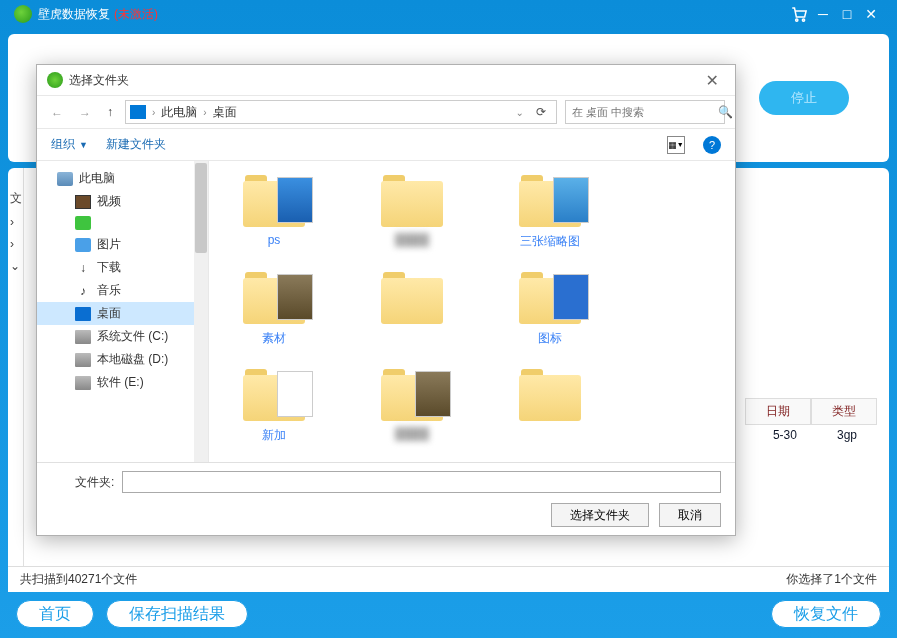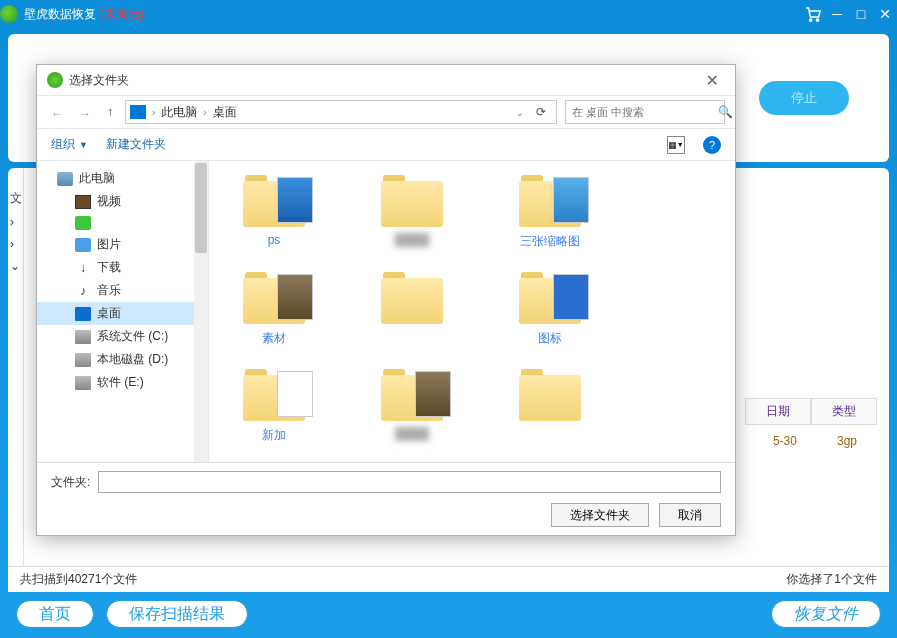--- a/index.html
+++ b/index.html
@@ -1,45 +1,45 @@
 <!DOCTYPE html>
 <html><head>
 <meta charset="utf-8">
 <style>
 * { margin: 0; padding: 0; box-sizing: border-box; font-family: "Microsoft YaHei", sans-serif; }
 body { width: 897px; height: 638px; background: #f0f0f0; overflow: hidden; position: relative; }
 
 
 .app-window { width: 897px; height: 638px; background: linear-gradient(180deg, #0b8dd9 0%, #1b9ee8 100%); position: relative; }
-.title-bar { height: 28px; display: flex; align-items: center; padding: 0 0; color: #fff; font-size: 12px; }
+.title-bar { height: 28px; display: flex; align-items: center; padding: 0 14px; color: #fff; font-size: 12px; }
 .title-bar .logo { width: 18px; height: 18px; border-radius: 50%; background: radial-gradient(circle at 40% 40%, #6dd23b, #2a9a1a); margin-right: 6px; }
 .title-bar .title { color: #fff; }
 .title-bar .status { color: #ff3333; margin-left: 4px; }
 .title-bar .spacer { flex: 1; }
 .title-bar .win-btn { width: 24px; height: 20px; display: flex; align-items: center; justify-content: center; color: #fff; font-size: 14px; cursor: pointer; }
 .cart-icon svg { width: 18px; height: 18px; }
 
 .app-inner { margin: 6px 8px; background: #fff; border-radius: 6px; height: 128px; display: flex; align-items: center; justify-content: flex-end; padding-right: 40px; }
 .stop-btn { width: 90px; height: 34px; border-radius: 17px; background: #2fb6f0; color: #b8e8ff; display: flex; align-items: center; justify-content: center; font-size: 13px; }
 
 .app-body { margin: 6px 8px; background: #fff; border-radius: 6px; height: 410px; position: relative; display: flex; }
 .left-tree { width: 16px; border-right: 1px solid #e0e0e0; padding-top: 18px; font-size: 12px; color: #444; }
 .left-tree .v { padding: 4px 2px; }
 .right-table { flex: 1; position: relative; }
-.table-header { position: absolute; right: 12px; top: 230px; display: flex; font-size: 12px; color: #4c1d95; }
+.table-header { position: absolute; right: 12px; top: 230px; display: flex; font-size: 12px; color: #7f1d1d; }
 .table-header div { padding: 4px 20px; border: 1px solid #ddd; background: #f9f9f9; }
-.table-row { position: absolute; right: 12px; top: 256px; display: flex; font-size: 12px; color: #a16207; margin-top: 6px; }
+.table-row { position: absolute; right: 12px; top: 256px; display: flex; font-size: 12px; color: #0f172a; }
 .table-row div { padding: 4px 20px; }
 
 .status-bar { position: absolute; bottom: 46px; left: 8px; right: 8px; height: 26px; background: #fff; border-top: 1px solid #ddd; display: flex; align-items: center; padding: 0 12px; font-size: 12px; color: #333; }
 .status-bar .spacer { flex: 1; }
 
 .bottom-bar { position: absolute; bottom: 6px; left: 8px; right: 8px; height: 36px; display: flex; align-items: center; gap: 12px; padding: 0 8px; }
 .pill-btn { height: 28px; padding: 0 22px; border-radius: 14px; border: 1px solid #1b9ee8; background: #fff; color: #1b9ee8; font-size: 16px; display: flex; align-items: center; cursor: pointer; }
-.pill-btn.primary { border-color: #1b9ee8; font-style: italic; }
+.pill-btn.primary { border-color: #1b9ee8; }
 
 
 .dialog { position: absolute; left: 36px; top: 64px; width: 700px; height: 472px; background: #fff; border: 1px solid #b0b0b0; box-shadow: 0 4px 20px rgba(0,0,0,0.3); display: flex; flex-direction: column; }
 .dlg-title { height: 30px; display: flex; align-items: center; padding: 0 10px; font-size: 12px; color: #333; }
 .dlg-title .dlg-icon { width: 16px; height: 16px; border-radius: 50%; background: radial-gradient(circle, #6dd23b, #2a9a1a); margin-right: 6px; }
 .dlg-title .spacer { flex: 1; }
 .dlg-title .close { font-size: 16px; color: #666; cursor: pointer; padding: 0 6px; }
 
 .dlg-nav { height: 34px; border-top: 1px solid #e8e8e8; border-bottom: 1px solid #e8e8e8; display: flex; align-items: center; padding: 0 10px; gap: 8px; font-size: 12px; }
 .nav-arrow { color: #999; padding: 2px 4px; cursor: pointer; }
@@ -84,21 +84,21 @@
 .folder-thumb { position: absolute; right: -4px; top: 6px; width: 36px; height: 46px; background: #fff; border: 1px solid #ccc; z-index: 2; }
 .ft-blue { background: linear-gradient(#3a8fe0,#1a5fb0); }
 .ft-img { background: linear-gradient(#5ab0e8,#2a7fc8); }
 .ft-photo { background: linear-gradient(#8a7a5a,#5a4a2a); }
 .ft-white { background: #fff; }
 .ft-blue2 { background: #2a6fd0; }
 .gitem-label { font-size: 12px; color: #3b82f6; text-align: center; max-width: 90px; overflow: hidden; white-space: nowrap; text-overflow: ellipsis; }
 .blur { filter: blur(3px); color: #aaa; }
 
 .dlg-footer { border-top: 1px solid #e0e0e0; padding: 8px 14px; }
-.fld-row { display: flex; align-items: center; gap: 8px; margin-bottom: 10px; font-size: 12px; }
+.fld-row { display: flex; align-items: center; gap: 8px; margin-bottom: 10px; font-size: 12px; margin-left: 24px; }
 .fld-row label { color: #333; }
 .fld-row input { flex: 1; height: 22px; border: 1px solid #aaa; padding: 0 4px; font-size: 12px; }
 .btn-row { display: flex; justify-content: flex-end; gap: 10px; }
 .dlg-btn { height: 24px; padding: 0 18px; font-size: 12px; border: 1px solid #aaa; background: #f4f4f4; cursor: pointer; }
 </style>
 </head>
 <body>
 
 <div class="app-window">
   <div class="title-bar">

